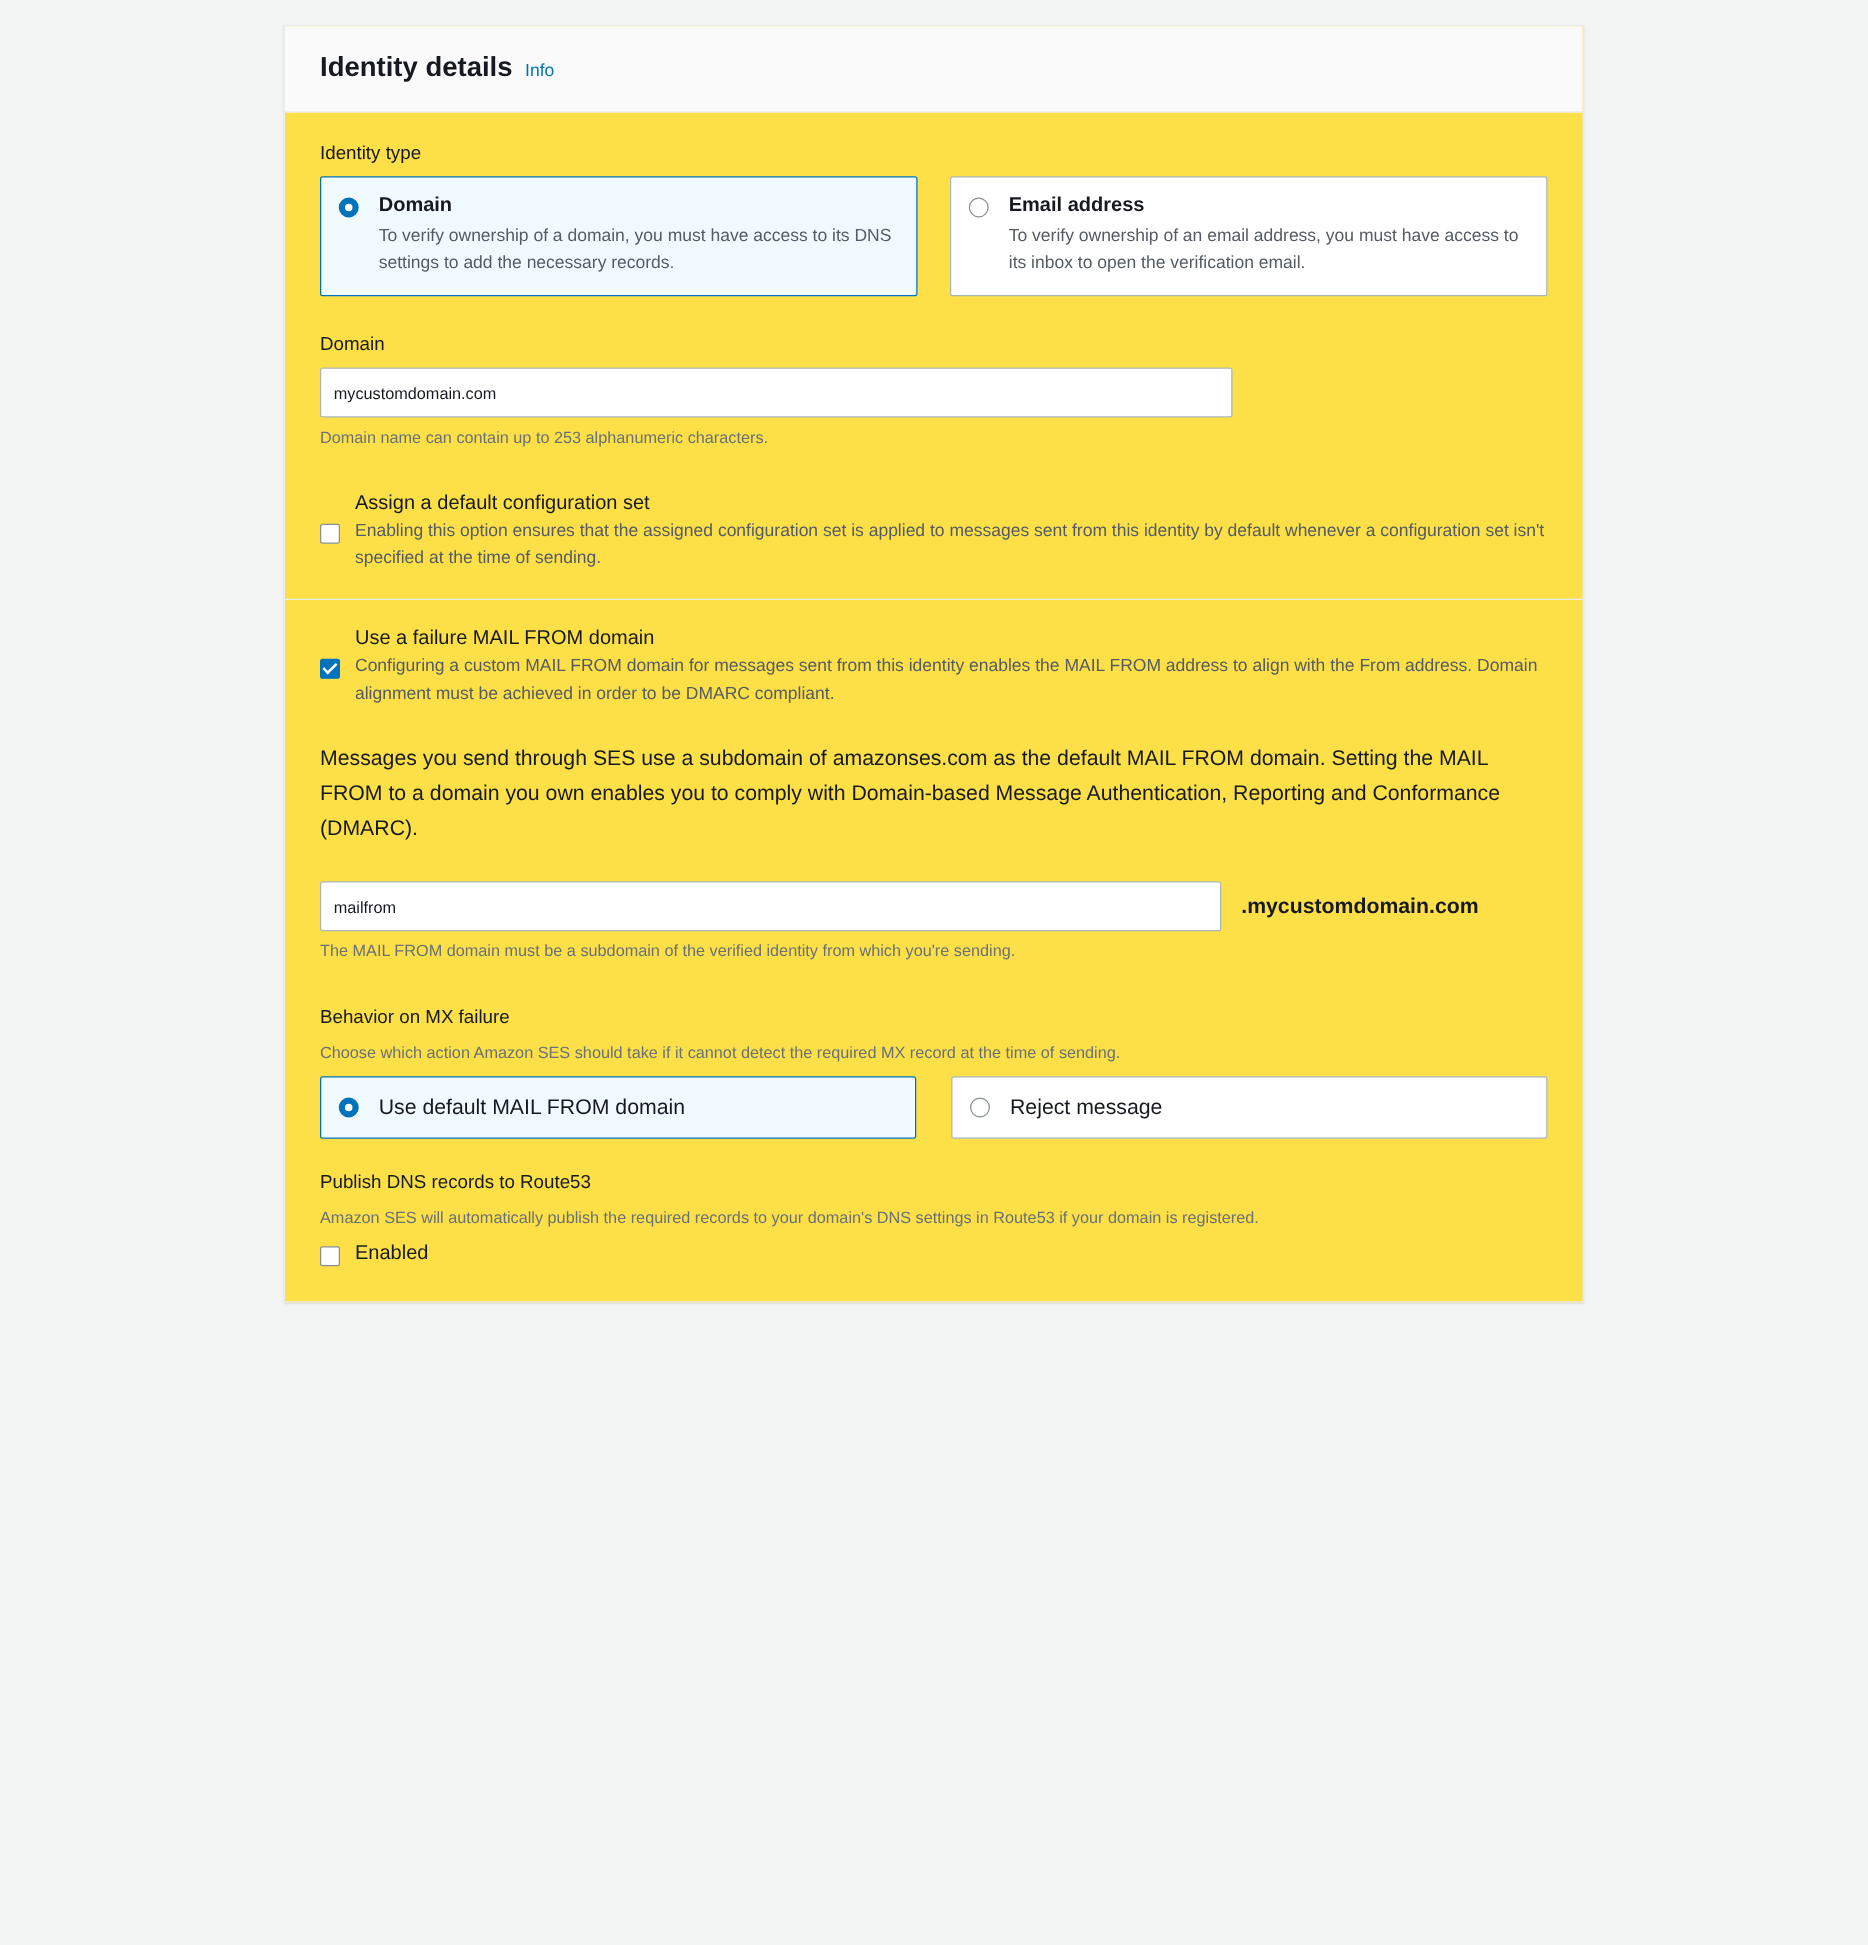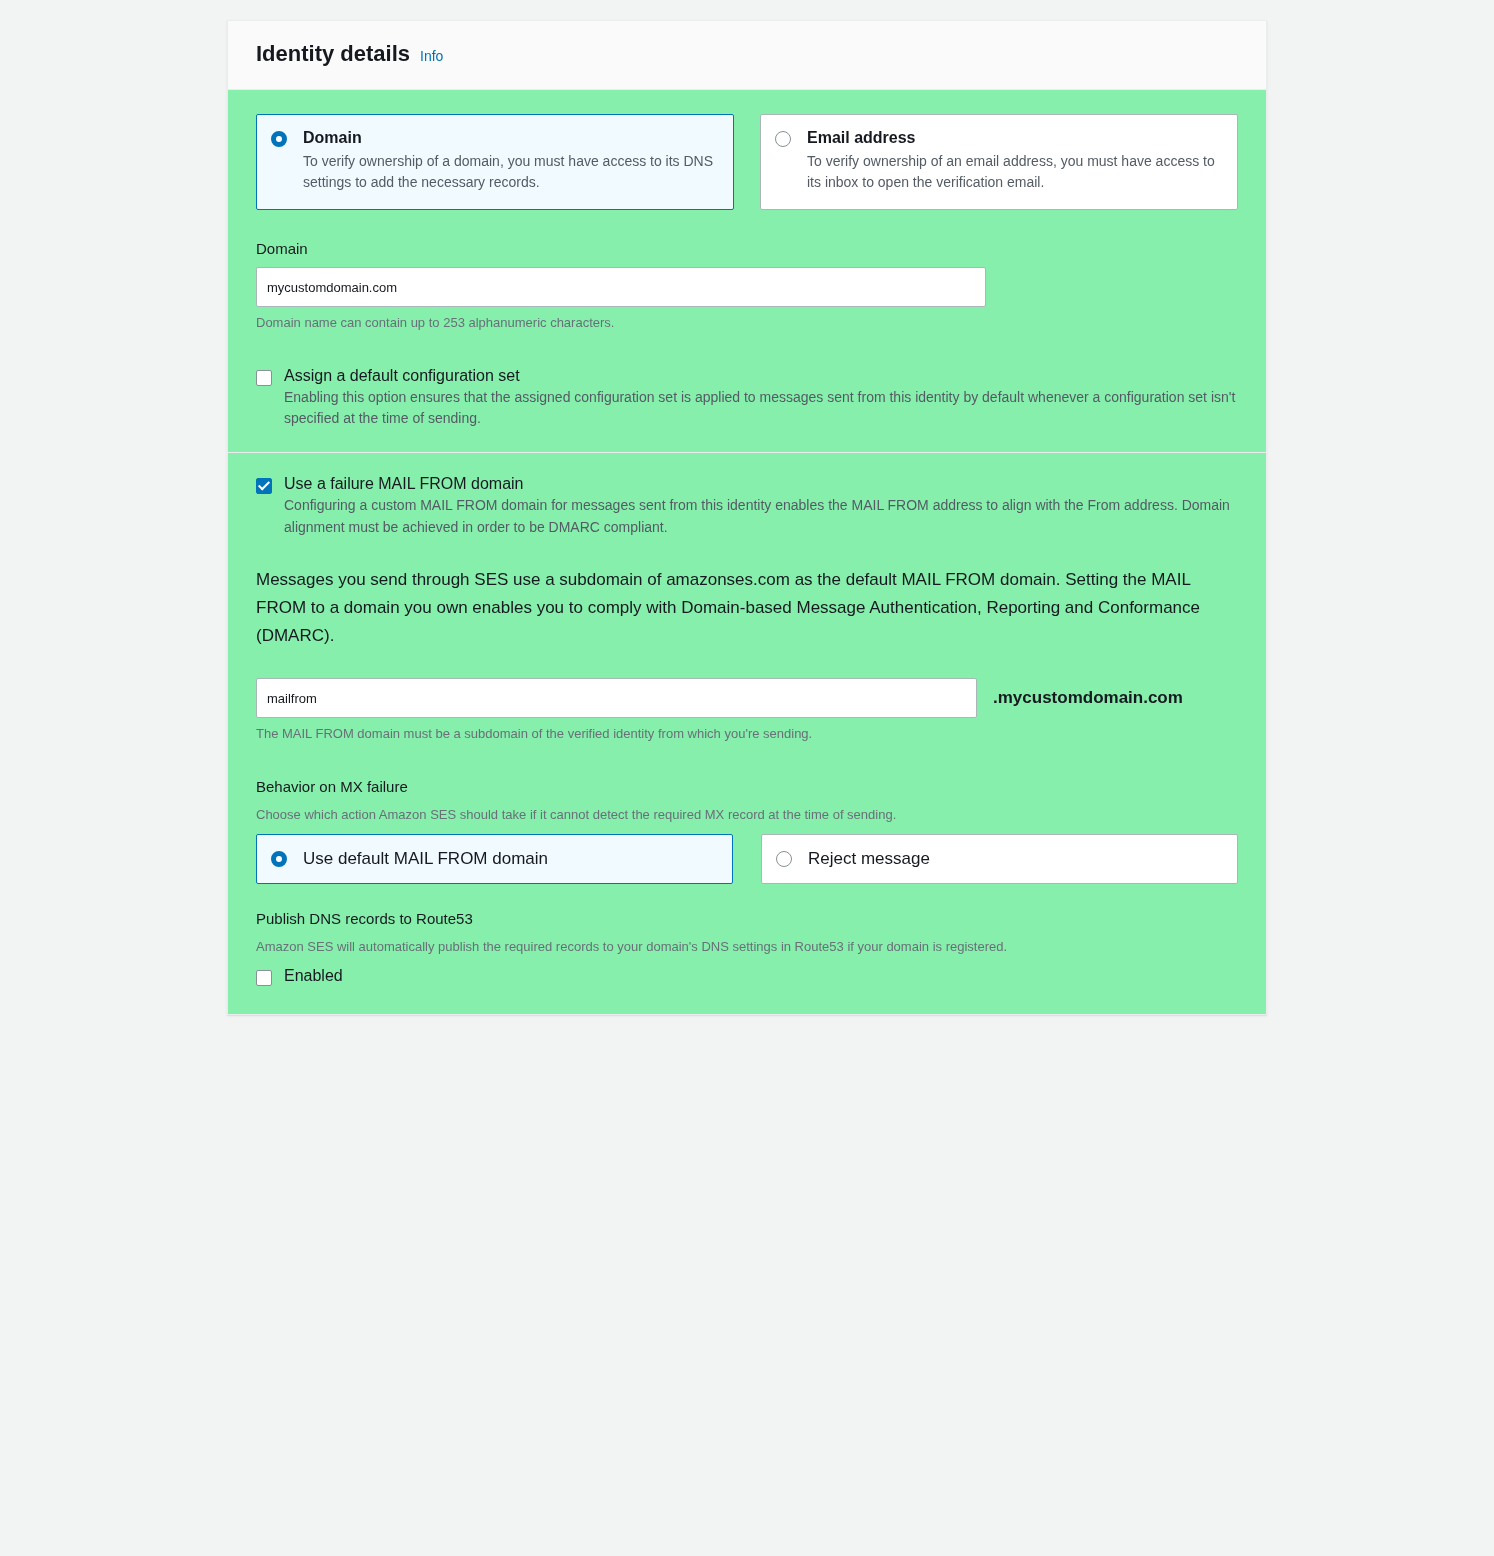--- a/index.html
+++ b/index.html
@@ -4,21 +4,21 @@
 <style>
   * { box-sizing: border-box; margin: 0; padding: 0; }
   body {
     background: #f2f3f3;
     font-family: "Amazon Ember", "Helvetica Neue", Helvetica, Arial, sans-serif;
     color: #16191f;
     padding: 20px;
     font-size: 14px;
   }
   .card {
-    background: #86efac;
+    background: #fde047;
     border: 1px solid #eaeded;
     box-shadow: 0 1px 1px rgba(0,0,0,0.05), 0 1px 3px rgba(0,0,0,0.05);
     max-width: 1040px;
     margin: 0 auto;
   }
   .card-header {
     background: #fafafa;
     border-bottom: 1px solid #eaeded;
     padding: 20px 28px 22px;
     display: flex;
@@ -98,21 +98,21 @@
   }
   .hint {
     font-size: 13px;
     color: #687078;
     margin-top: 6px;
     line-height: 1.5;
   }
   .section-gap { margin-top: 34px; }
   .check-row {
     display: flex;
-    align-items: flex-start;
+    align-items: center;
     gap: 12px;
   }
   .check-box {
     width: 16px;
     height: 16px;
     border: 1px solid #879196;
     border-radius: 2px;
     background: #fff;
     flex-shrink: 0;
     margin-top: 3px;
@@ -171,20 +171,21 @@
 
 <div class="card">
 
   <div class="card-header">
     <h1>Identity details</h1>
     <a class="info-link">Info</a>
   </div>
 
   <div class="card-body">
 
+    <div class="field-label">Identity type</div>
     <div class="radio-row">
       <div class="radio-card selected">
         <span class="radio-dot"></span>
         <div class="radio-title">Domain</div>
         <div class="radio-desc">To verify ownership of a domain, you must have access to its DNS settings to add the necessary records.</div>
       </div>
       <div class="radio-card">
         <span class="radio-dot"></span>
         <div class="radio-title">Email address</div>
         <div class="radio-desc">To verify ownership of an email address, you must have access to its inbox to open the verification email.</div>

